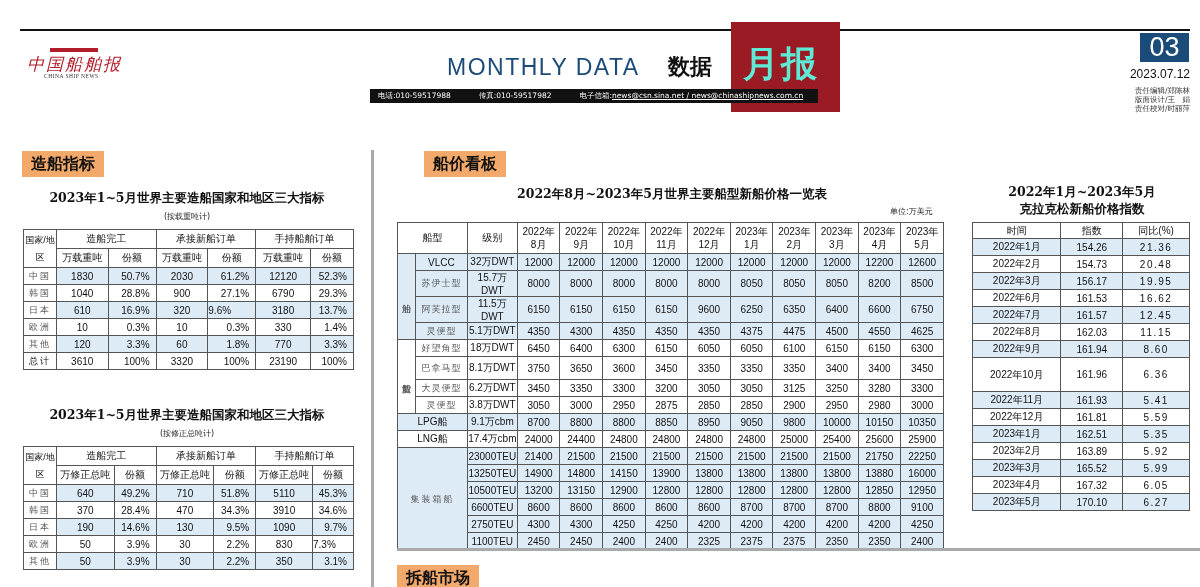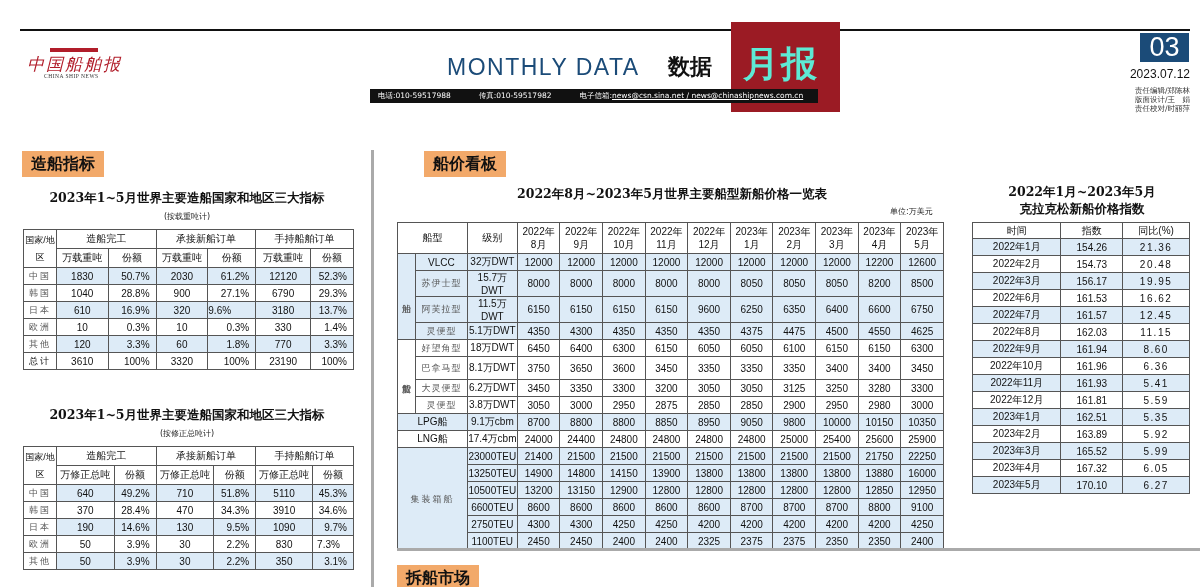--- a/index.html
+++ b/index.html
@@ -205,21 +205,21 @@
         <td style="">1090</td>
         <td style="text-align:right;padding-right:6px">9.7%</td>
       </tr>
       <tr style="height:17px">
         <td class="plain" style="font-size:9px;color:#555;letter-spacing:2px">欧洲</td>
         <td style="">50</td>
         <td style="text-align:right;padding-right:6px">3.9%</td>
         <td style="">30</td>
         <td style="text-align:right;padding-right:6px">2.2%</td>
         <td style="">830</td>
-        <td style="text-align:center;padding-right:9px">7.3%</td>
+        <td style="text-align:left;padding-right:9px">7.3%</td>
       </tr>
       <tr style="height:17px" class="blue">
         <td class="plain" style="font-size:9px;color:#555;letter-spacing:2px">其他</td>
         <td style="">50</td>
         <td style="text-align:right;padding-right:6px">3.9%</td>
         <td style="">30</td>
         <td style="text-align:right;padding-right:6px">2.2%</td>
         <td style="">350</td>
         <td style="text-align:right;padding-right:6px">3.1%</td>
       </tr>
@@ -556,21 +556,21 @@
       <tr style="height:17px">
         <td>2022年8月</td>
         <td>162.03</td>
         <td style="letter-spacing:1.5px">11.15</td>
       </tr>
       <tr style="height:17px" class="blue">
         <td>2022年9月</td>
         <td>161.94</td>
         <td style="letter-spacing:1.5px">8.60</td>
       </tr>
-      <tr style="height:17px">
+      <tr style="height:34px">
         <td>2022年10月</td>
         <td>161.96</td>
         <td style="letter-spacing:1.5px">6.36</td>
       </tr>
       <tr style="height:17px" class="blue">
         <td>2022年11月</td>
         <td>161.93</td>
         <td style="letter-spacing:1.5px">5.41</td>
       </tr>
       <tr style="height:17px">

